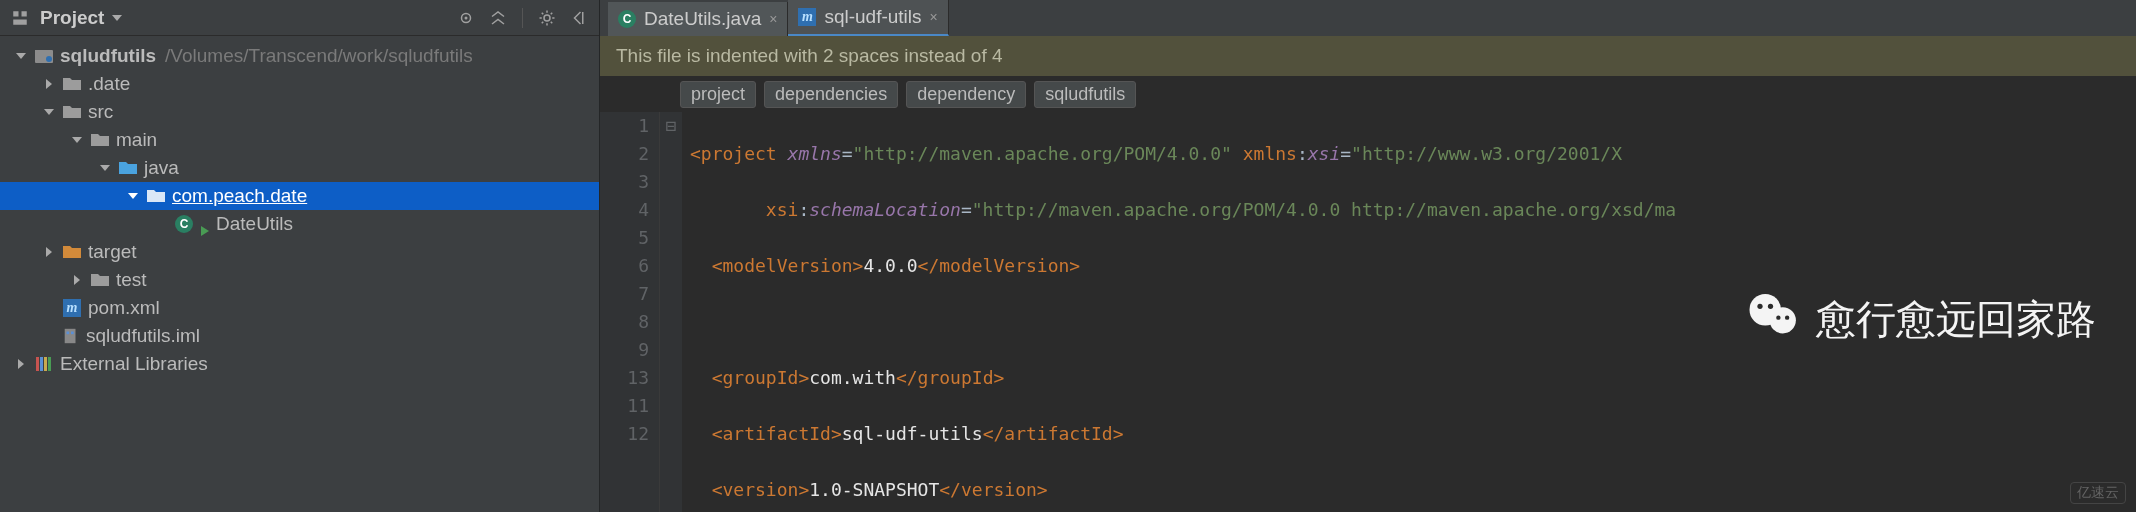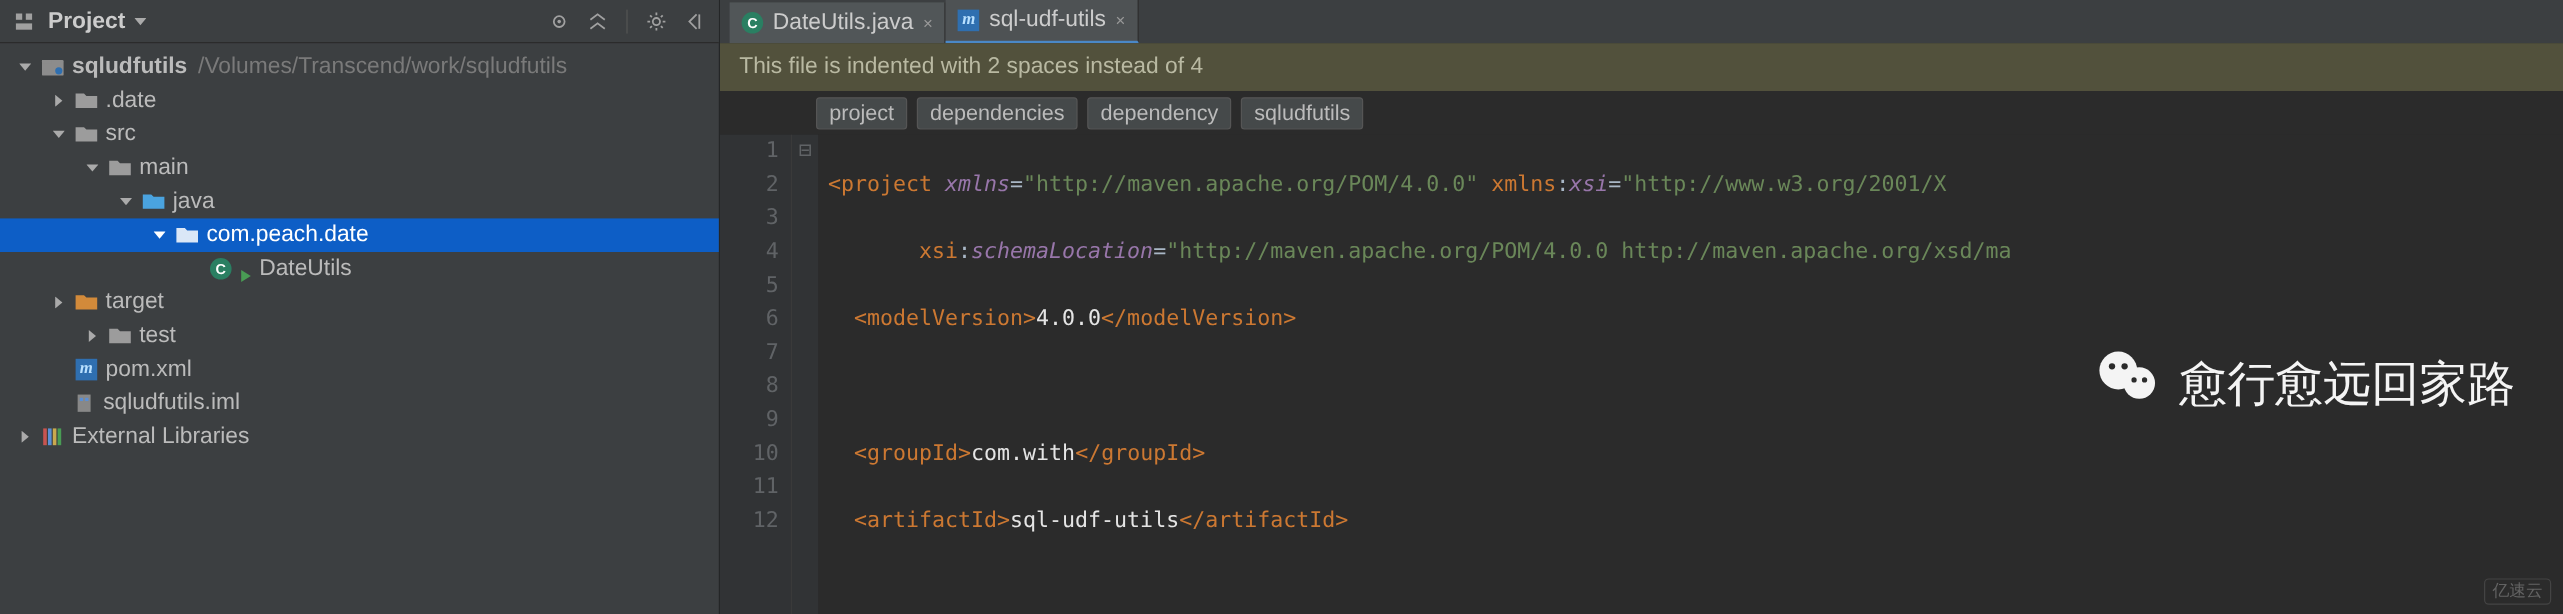--- a/index.html
+++ b/index.html
@@ -40,21 +40,21 @@
 .tree { flex:1; padding-top:6px; user-select:none; }
 .row {
   height: 28px;
   display:flex;
   align-items:center;
   padding-left: 8px;
   gap: 6px;
   color:#bbbbbb;
   cursor:default;
 }
-.row.selected { background:#0d5ec6; color:#ffffff; }
+.row.selected { background:#0d5ec6; color:#ffffff;text-decoration:underline; }
 .row .indent { display:inline-block; }
 .arrow { width:14px; height:14px; display:flex; align-items:center; justify-content:center; }
 .arrow svg { width:10px; height:10px; fill:#aaaaaa; }
 .row.selected .arrow svg { fill:#ffffff; }
 .ficon { width:20px; height:20px; display:flex; align-items:center; justify-content:center; }
 .row .name { white-space:nowrap; }
 .row .path { color:#7a7a7a; margin-left:3px; }
 .row.bold .name { font-weight:bold; }
 
 .folder-closed { fill:#9c9c9c; }
@@ -428,21 +428,21 @@
     <div class="gutter">
       <div>1</div>
         <div>2</div>
         <div>3</div>
         <div>4</div>
         <div>5</div>
         <div>6</div>
         <div>7</div>
         <div>8</div>
         <div>9</div>
-        <div>10</div>
+        <div>13</div>
         <div>11</div>
         <div>12</div>
     </div>
     <div class="foldcol">
       <div>⊟</div>
         <div></div>
         <div></div>
         <div></div>
         <div></div>
         <div></div>
@@ -453,20 +453,21 @@
         <div></div>
         <div></div>
     </div>
     <div class="code">
 <div><span class="tag">&lt;project</span> <span class="attr">xmlns</span><span class="eq">=</span><span class="str">"http://maven.apache.org/POM/4.0.0"</span> <span class="ns">xmlns</span><span class="eq">:</span><span class="nsx">xsi</span><span class="eq">=</span><span class="str">"http://www.w3.org/2001/X</span></div>
 <div>       <span class="ns">xsi</span><span class="eq">:</span><span class="attr">schemaLocation</span><span class="eq">=</span><span class="str">"http://maven.apache.org/POM/4.0.0 http://maven.apache.org/xsd/ma</span></div>
 <div>  <span class="tag">&lt;modelVersion&gt;</span><span class="txt">4.0.0</span><span class="tag">&lt;/modelVersion&gt;</span></div>
 <div> </div>
 <div>  <span class="tag">&lt;groupId&gt;</span><span class="txt">com.with</span><span class="tag">&lt;/groupId&gt;</span></div>
 <div>  <span class="tag">&lt;artifactId&gt;</span><span class="txt">sql-udf-utils</span><span class="tag">&lt;/artifactId&gt;</span></div>
+<div>  <span class="tag">&lt;version&gt;</span><span class="txt">1.0-SNAPSHOT</span><span class="tag">&lt;/version&gt;</span></div>
 
 
 
 
 
     </div>
   </div>
 </div>
 
 <div class="watermark">

